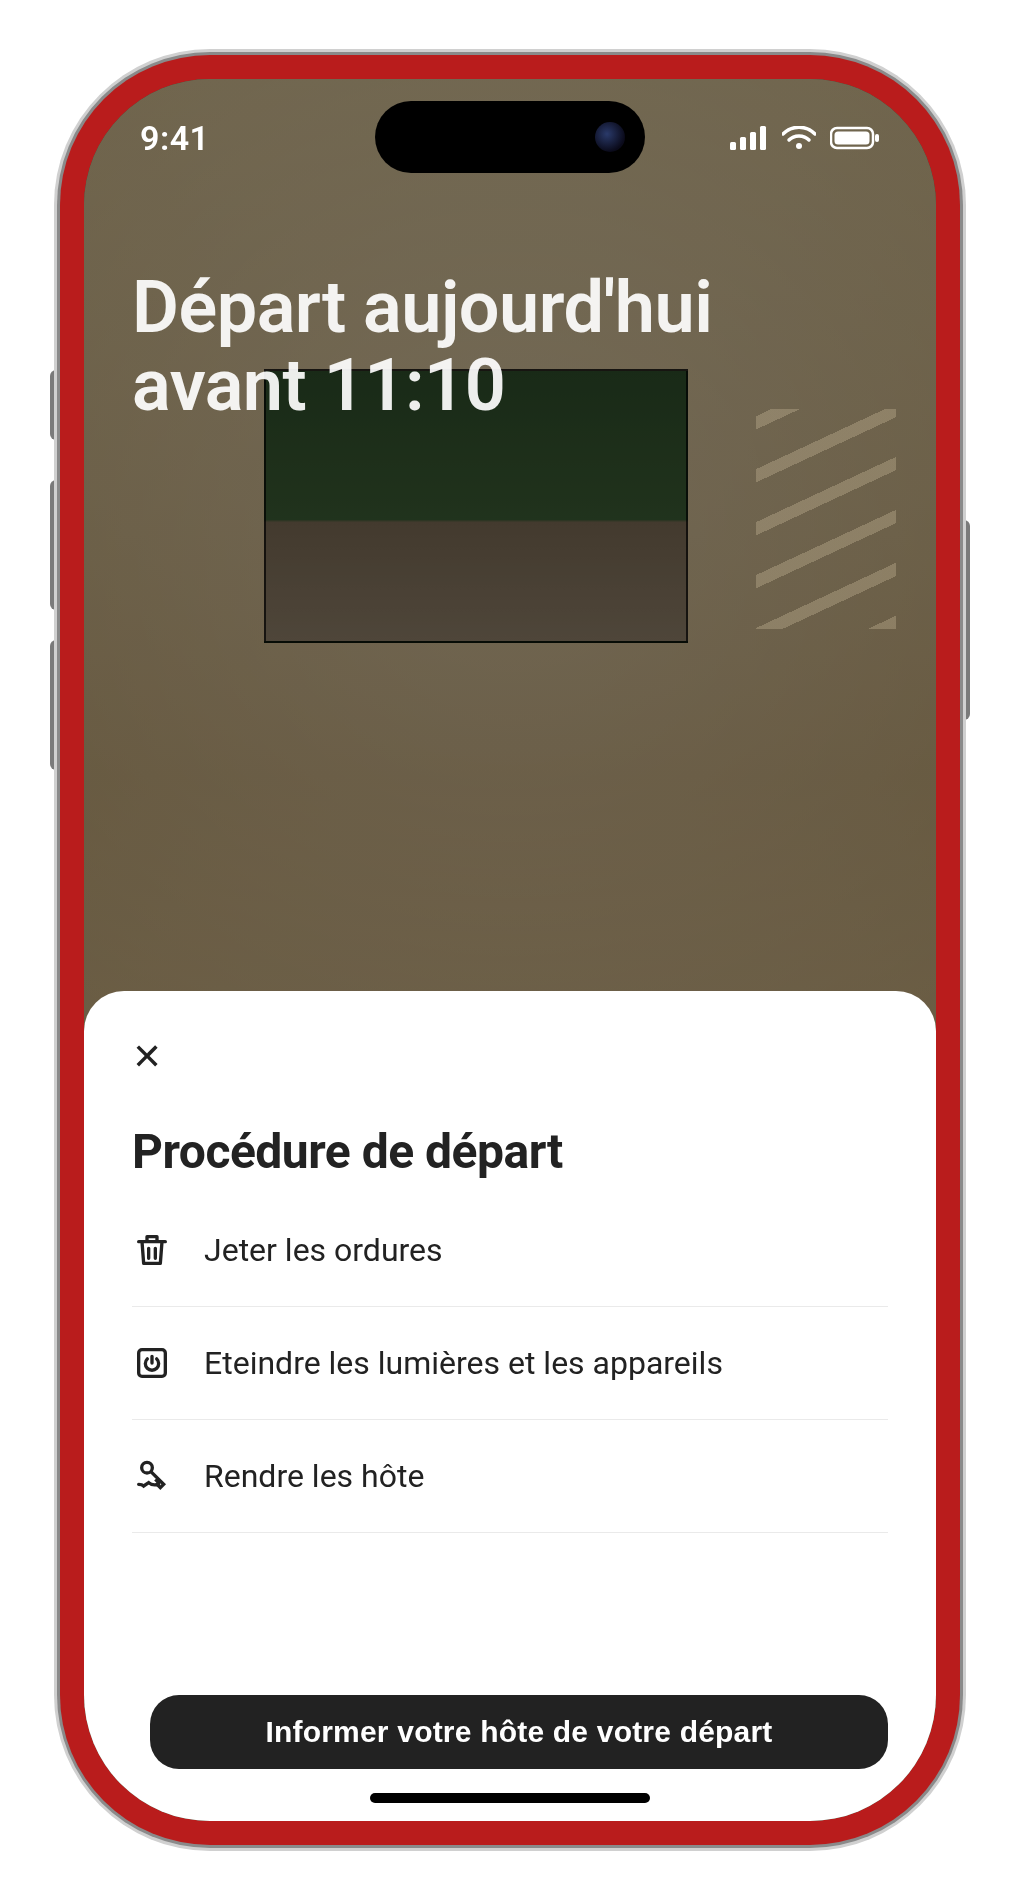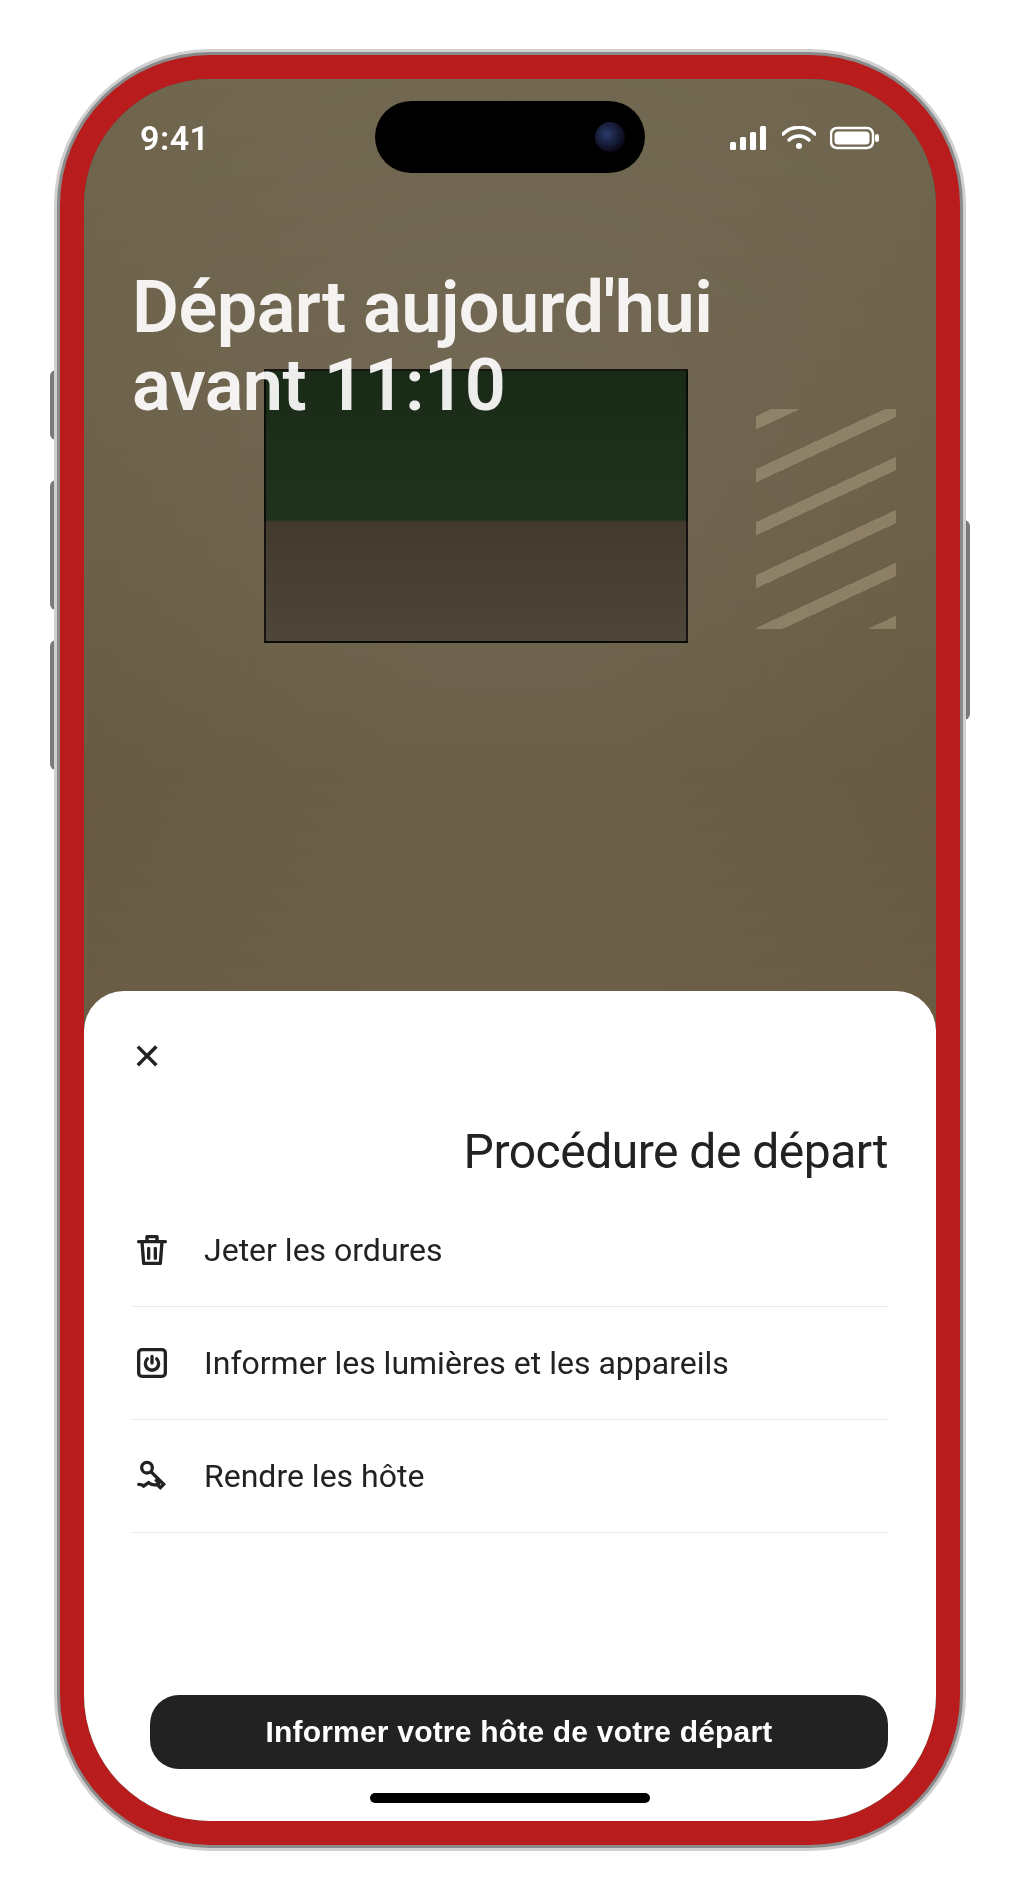--- a/index.html
+++ b/index.html
@@ -94,21 +94,21 @@
     position:absolute; left:0; right:0; bottom:0;
     height:830px;
     background:#ffffff;
     border-top-left-radius:40px;
     border-top-right-radius:40px;
     padding:48px 48px 0 48px;
   }
   .close-x { font-size:36px; color:#222; line-height:1; font-weight:300; display:inline-block; }
   .sheet-title {
     margin-top:48px;
-    font-size:48px; font-weight:400; color:#222; letter-spacing:-0.5px;text-align:right;
+    font-size:48px; font-weight:700; color:#222; letter-spacing:-0.5px;
   }
 
   .checklist { margin-top:50px; }
   .check-row {
     display:flex; align-items:center; gap:32px;
     padding:36px 0;
     border-bottom:1px solid #eaeaea;
   }
   .check-row:first-child { padding-top:0; }
   .check-icon { width:40px; height:40px; flex:0 0 40px; display:flex; align-items:center; justify-content:center; }
@@ -192,21 +192,21 @@
             <span class="check-label">Jeter les ordures</span>
           </div>
 
           <div class="check-row">
             <span class="check-icon">
               <svg viewBox="0 0 24 24">
                   <rect x="4" y="4" width="16" height="16" rx="2"></rect>
                   <path d="M12 8v4M9.2 9.5a4 4 0 1 0 5.6 0" stroke-linecap="round"></path>
                 </svg>
             </span>
-            <span class="check-label">Informer les lumières et les appareils</span>
+            <span class="check-label">Eteindre les lumières et les appareils</span>
           </div>
 
 
           <div class="check-row">
             <span class="check-icon">
               <svg viewBox="0 0 24 24">
                   <circle cx="9" cy="7" r="3.2"></circle>
                   <path d="M11.5 9.5 L19 17l-2 2-2-2 1-1-2-2"></path>
                   <path d="M4 17c2 0 3 1 3 1l3-2c2 2 6 1 6 1" stroke-linecap="round"></path>
                 </svg>

